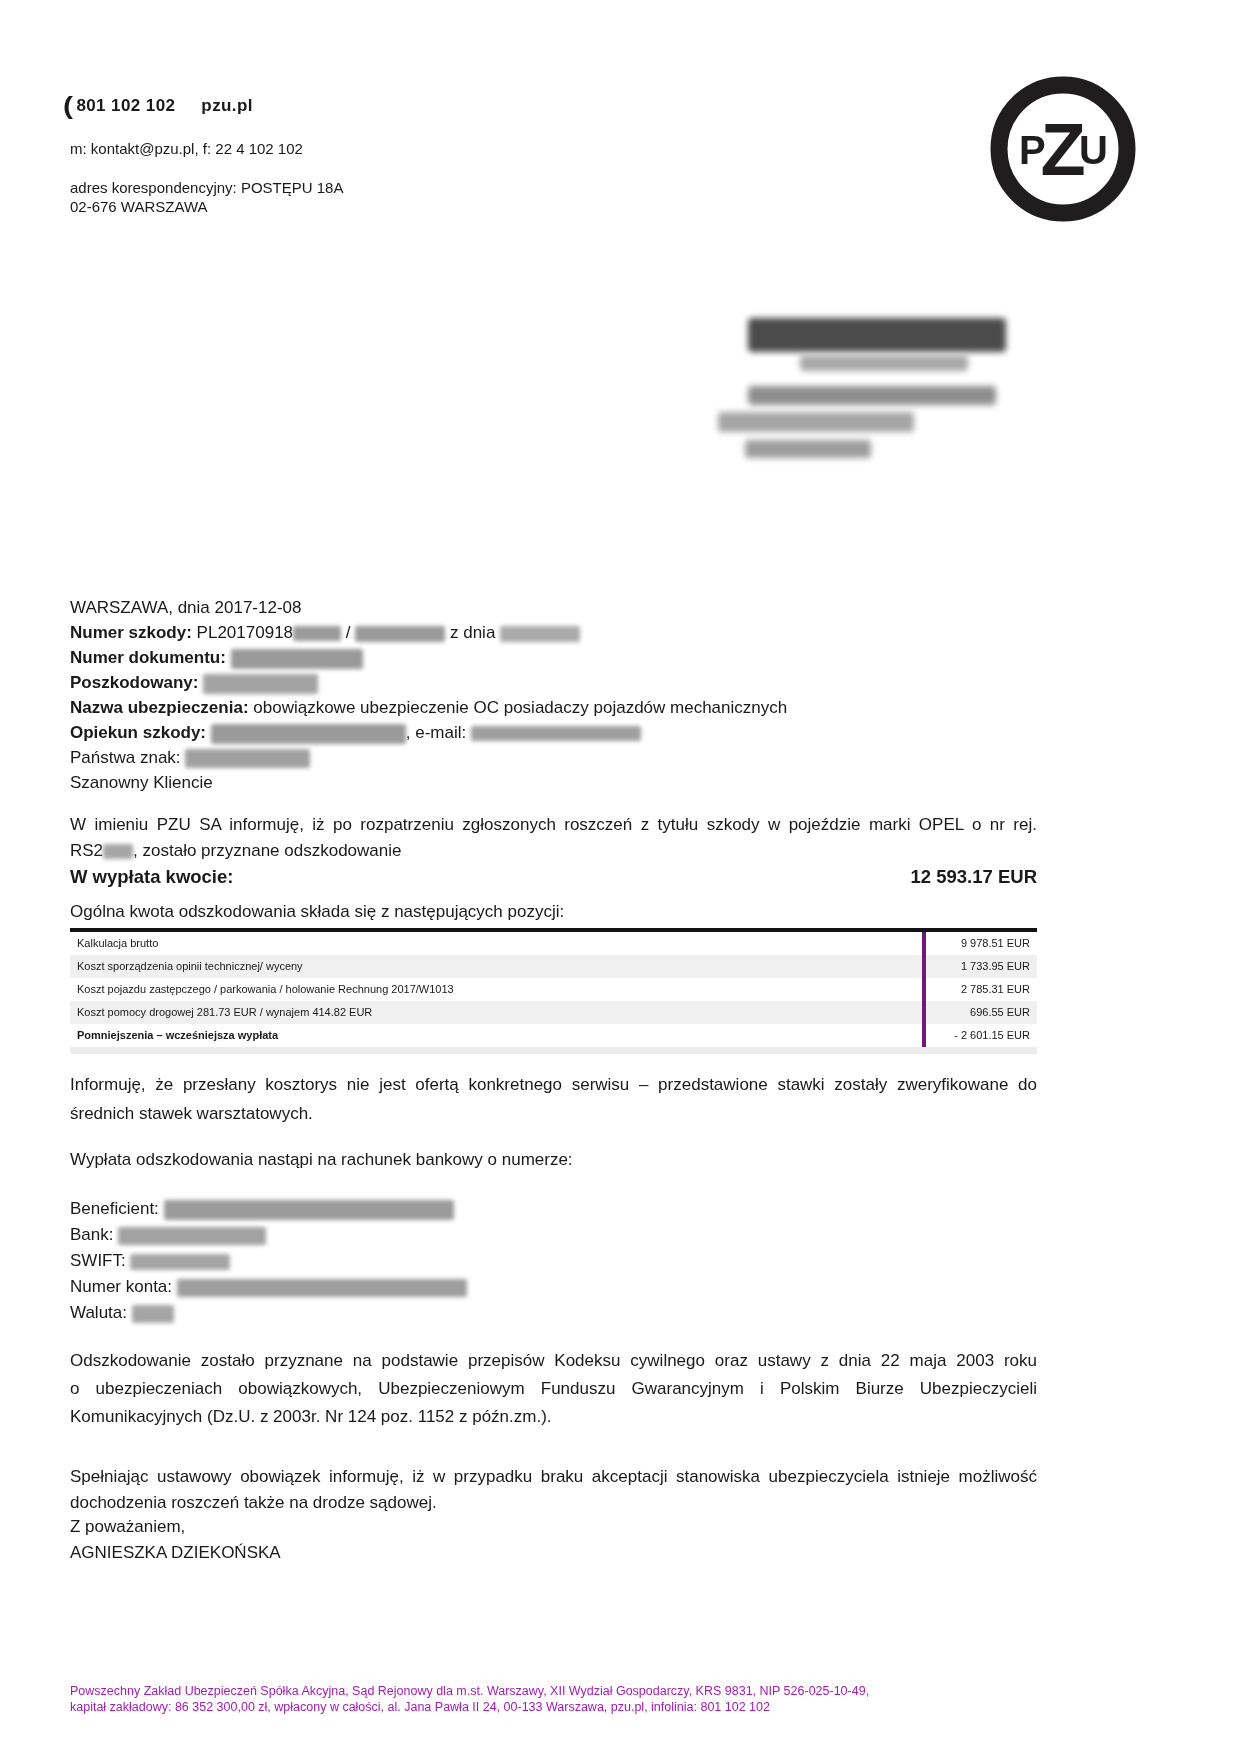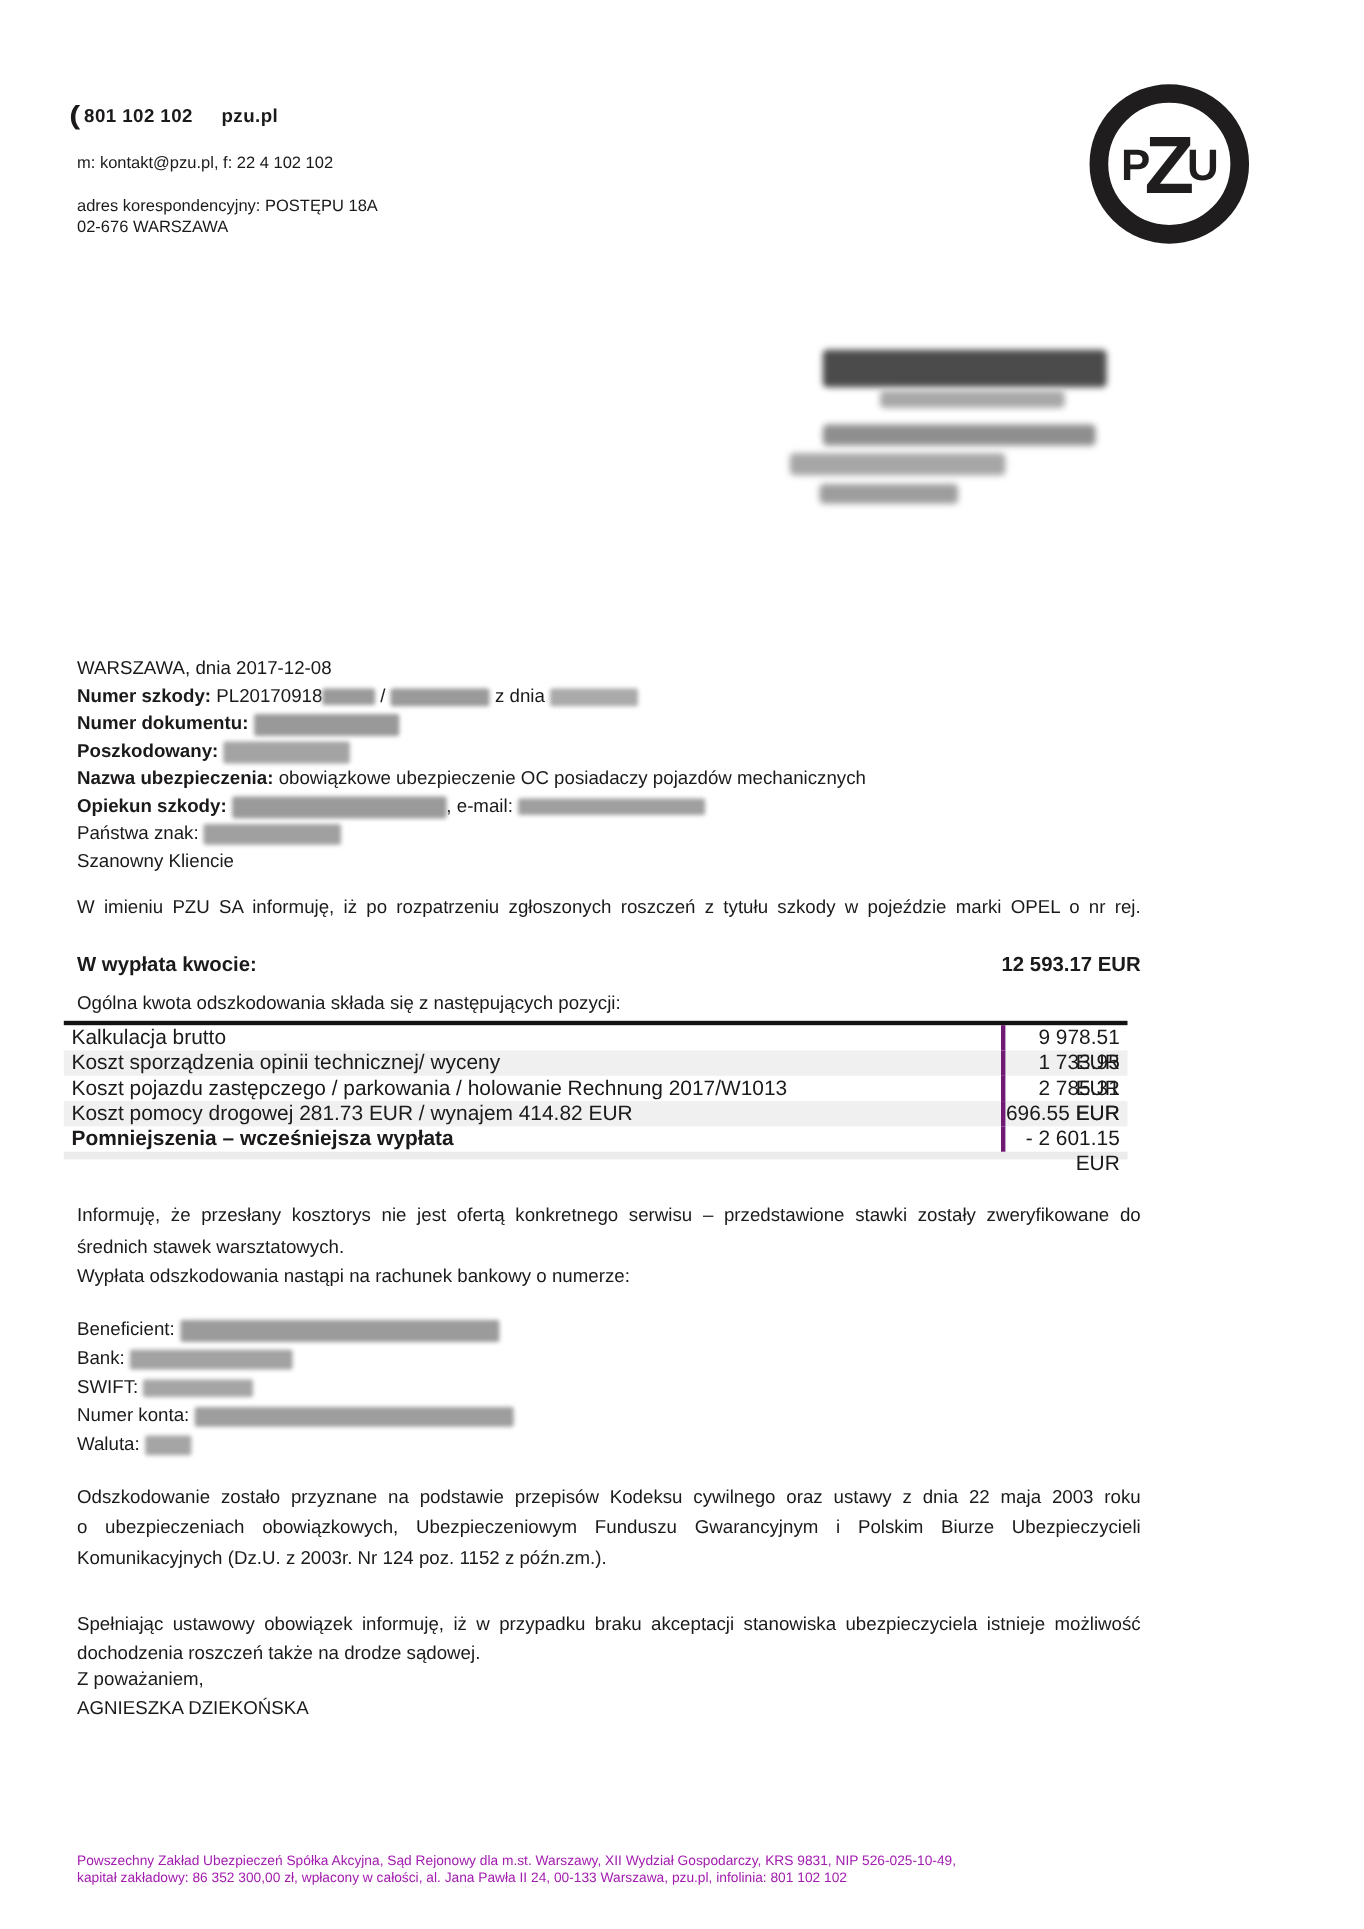--- a/index.html
+++ b/index.html
@@ -23,28 +23,28 @@
   
   .meta { position:absolute; left:70px; top:595px; width:967px; font-size:17px; }
   .mline { height:25px; line-height:25px; white-space:nowrap; }
   
   .blk { position:absolute; left:70px; width:967px; font-size:17px; }
   .jl { text-align:justify; text-align-last:justify; }
   .intro { top:812px; line-height:26px; }
   .total { top:866px; display:flex; justify-content:space-between; font-weight:bold; font-size:18.5px; }
   .bintro { top:902px; }
   
-  .btable { position:absolute; left:58px; top:928px; width:967px; border-top:4px solid #141213; font-size:19px; }
+  .btable { position:absolute; left:70px; top:928px; width:967px; border-top:4px solid #141213; font-size:11px; }
   .trow { display:flex; height:23px; line-height:23px; }
   .trow.alt { background:#f0f0f0; }
   .tlabel { width:852px; padding-left:7px; white-space:nowrap; overflow:hidden; }
   .tamount { width:115px; border-left:4px solid #701a75; text-align:right; padding-right:7px; }
   .brow .tlabel { font-weight:bold; }
   .tstrip { height:7px; background:#ececec; }
-  .para-estimate { top:1070px; line-height:29px;margin-top:20px; }
+  .para-estimate { top:1070px; line-height:29px; }
   .para-payout { top:1150px; }
   .bank { top:1196px; }
   .bline { height:26px; line-height:26px; white-space:nowrap; }
   .para-legal { top:1347px; line-height:28px; }
   .para-appeal { top:1444px; line-height:26px;margin-top:20px; }
   .sig { top:1514px; line-height:26px; }
   .footer { position:absolute; left:70px; top:1684px; width:1000px; font-size:12.5px; line-height:15.5px; color:#a21caf; }
 </style>
 </head>
 <body>
@@ -106,20 +106,21 @@
     </div>
     <div class="mline">
       <span>Państwa znak:</span>
       <span class="redact" style="width:125px; height:19px; background:#a0a0a0;"></span>
     </div>
     <div class="mline">Szanowny Kliencie</div>
   </div>
 
   <div class="blk intro">
     <div class="jl">W imieniu PZU SA informuję, iż po rozpatrzeniu zgłoszonych roszczeń z tytułu szkody w pojeździe marki OPEL o nr rej.</div>
+    <div><span>RS2</span><span class="redact" style="width:30px; height:15px; background:#a5a5a5;"></span><span>, zostało przyznane odszkodowanie</span></div>
   </div>
 
   <div class="blk total">
     <span>W wypłata kwocie:</span>
     <span>12 593.17 EUR</span>
   </div>
 
   <div class="blk bintro">Ogólna kwota odszkodowania składa się z następujących pozycji:</div>
 
   <div class="btable">

